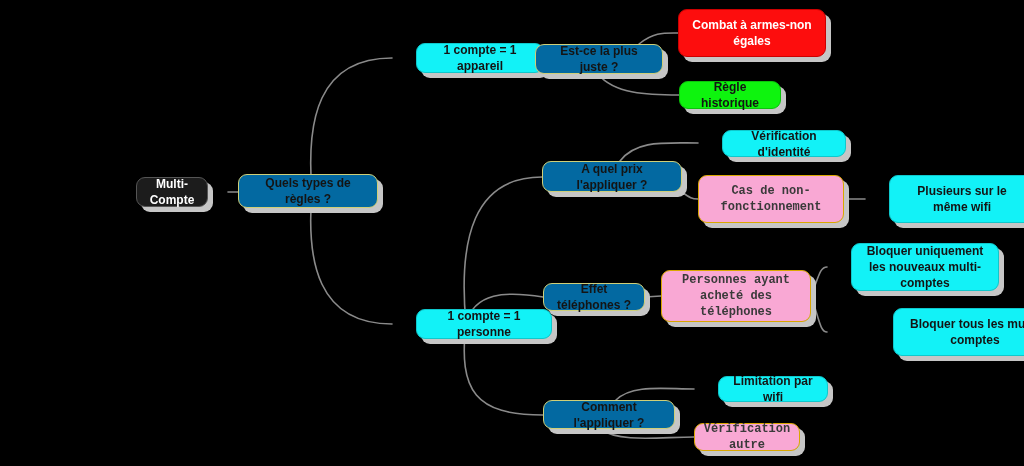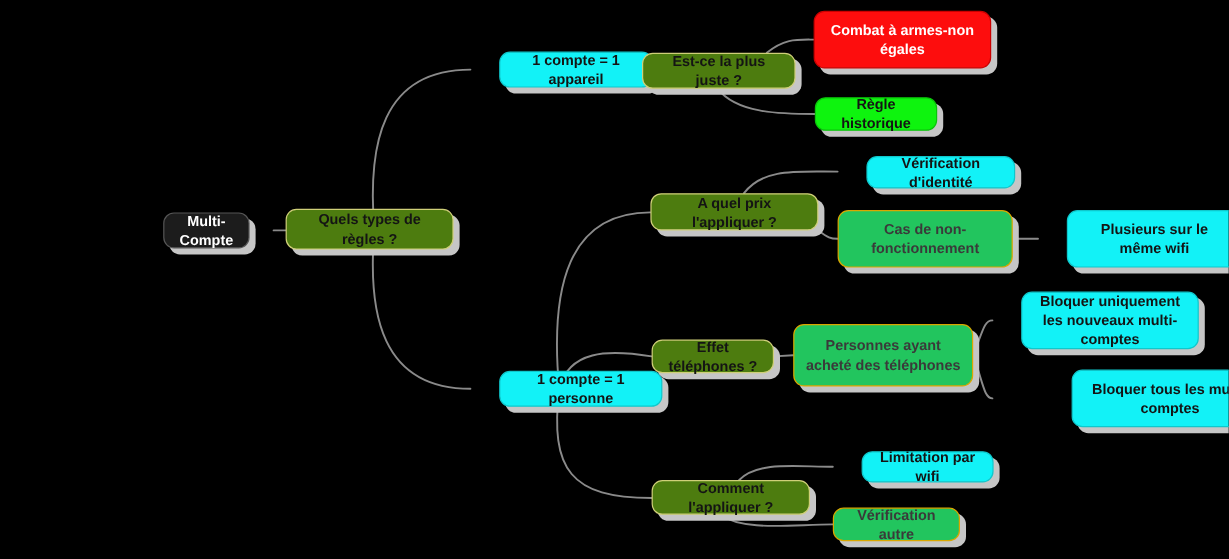--- a/index.html
+++ b/index.html
@@ -33,23 +33,23 @@
     border-radius: 9px;
     font-size: 12px;
     font-weight: bold;
     line-height: 16px;
     padding: 3px 9px;
     border: 1px solid rgba(90,90,90,0.9);
     box-shadow: 5px 5px 0 0 #c6c6c6;
     z-index: 3;
   }
   .n-dark   { background: #1c1c1c; color: #ffffff; border-color: #555555; }
-  .n-yellow { background: #4d7c0f; color: #141414; border-color: #cfcf78; }
+  .n-yellow { background: #0369a1; color: #141414; border-color: #cfcf78; }
   .n-cyan   { background: #12f2f7; color: #141414; border-color: #0fc8cc; margin-left: 24px; }
-  .n-orange { background: #22c55e; color: #3a3a3a; border-color: #d9a700; }
+  .n-orange { background: #f9a8d4; color: #3a3a3a; border-color: #d9a700; font-family: Liberation Mono, monospace; }
   .n-red    { background: #fd0d0d; color: #ffffff; border-color: #cc0000; }
   .n-green  { background: #0ef40e; color: #141414; border-color: #0bc40b; }
 </style>
 </head>
 <body>
 
 <div id="canvas">
   <svg id="edges" viewBox="0 0 1024 466" xmlns="http://www.w3.org/2000/svg">
       <path d="M 228,192 L 238,192" fill="none" stroke="#8a8a8a" stroke-width="1.6" stroke-linecap="round"></path>
       <path d="M 312,192 C 306,120 318,58 392,58" fill="none" stroke="#8a8a8a" stroke-width="1.6" stroke-linecap="round"></path>

